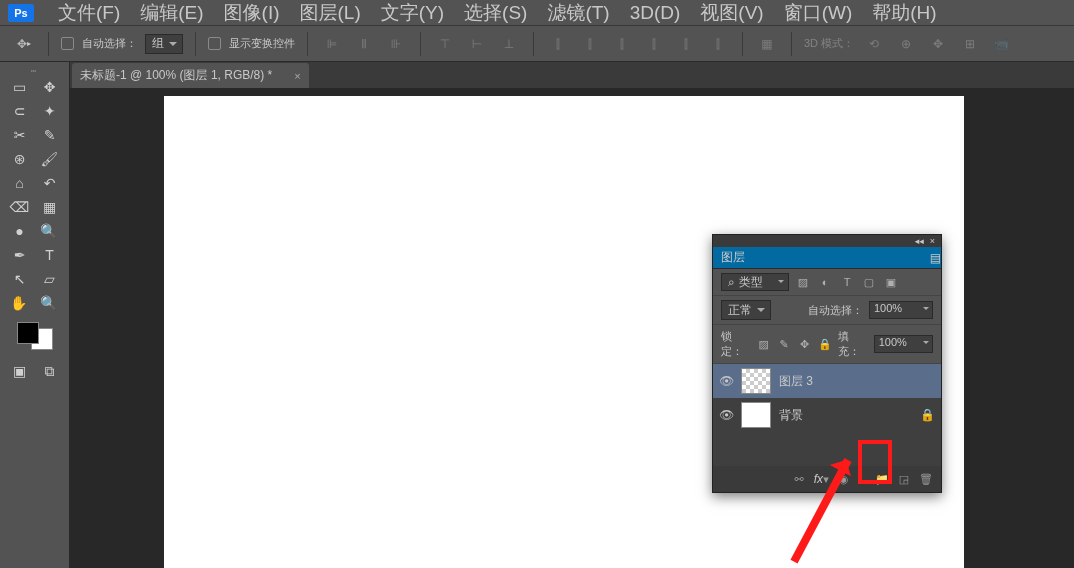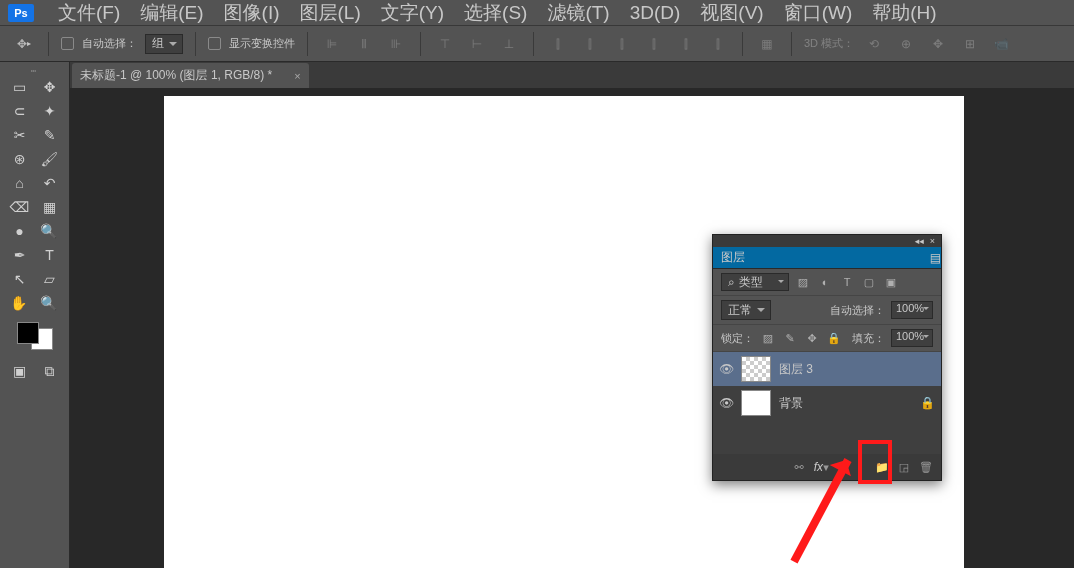--- a/index.html
+++ b/index.html
@@ -29,21 +29,21 @@
 .canvas-wrap{flex:1;position:relative}
 .canvas{position:absolute;left:94px;top:8px;width:800px;height:480px;background:#fff}
 .layers-panel{position:absolute;right:132px;top:234px;width:230px;background:#535353;border:1px solid #222;box-shadow:0 4px 12px rgba(0,0,0,.5)}
 .panel-top{height:12px;background:#3a3a3a;display:flex;justify-content:flex-end;align-items:center;padding-right:6px;gap:6px}
 .panel-top span{font-size:9px;cursor:pointer}
 .panel-tabs{height:22px;background:#0369a1;display:flex;align-items:center;padding-left:8px;border-bottom:1px solid #2a2a2a;justify-content:space-between}
 .panel-row{display:flex;align-items:center;padding:4px 8px;gap:6px;border-bottom:1px solid #454545}
 .filter-sel{background:#3f3f3f;border:1px solid #2a2a2a;padding:1px 16px 1px 6px;height:18px;display:flex;align-items:center;gap:4px;position:relative;flex:1;max-width:68px}
 .filter-sel::after{content:"";position:absolute;right:4px;top:6px;border:3px solid transparent;border-top-color:#aaa}
 .mini-icon{width:16px;height:16px;display:flex;align-items:center;justify-content:center;font-size:11px;color:#b0b0b0}
-.pct{background:#3f3f3f;border:1px solid #2a2a2a;padding:0 12px 0 4px;height:18px;font-size:11px;position:relative;width:42px}
+.pct{background:#3f3f3f;border:1px solid #2a2a2a;padding:0 12px 0 4px;height:18px;font-size:11px;position:relative;width:64px}
 .pct::after{content:"";position:absolute;right:3px;top:5px;border:3px solid transparent;border-top-color:#aaa}
 .layer-list{background:#3f3f3f}
 .layer{display:flex;align-items:center;height:34px;padding:0 6px;gap:8px}
 .layer.sel-layer{background:#5a6e8c}
 .eye{width:14px;text-align:center;font-size:12px}
 .thumb{width:30px;height:26px;border:1px solid #888}
 .thumb.checker{background:repeating-conic-gradient(#ccc 0 25%,#fff 0 50%) 0 0/8px 8px}
 .thumb.white{background:#fff}
 .panel-footer{height:26px;background:#3a3a3a;display:flex;align-items:center;justify-content:flex-end;padding:0 8px;gap:10px}
 .panel-footer span{font-size:11px;color:#999;cursor:pointer}

